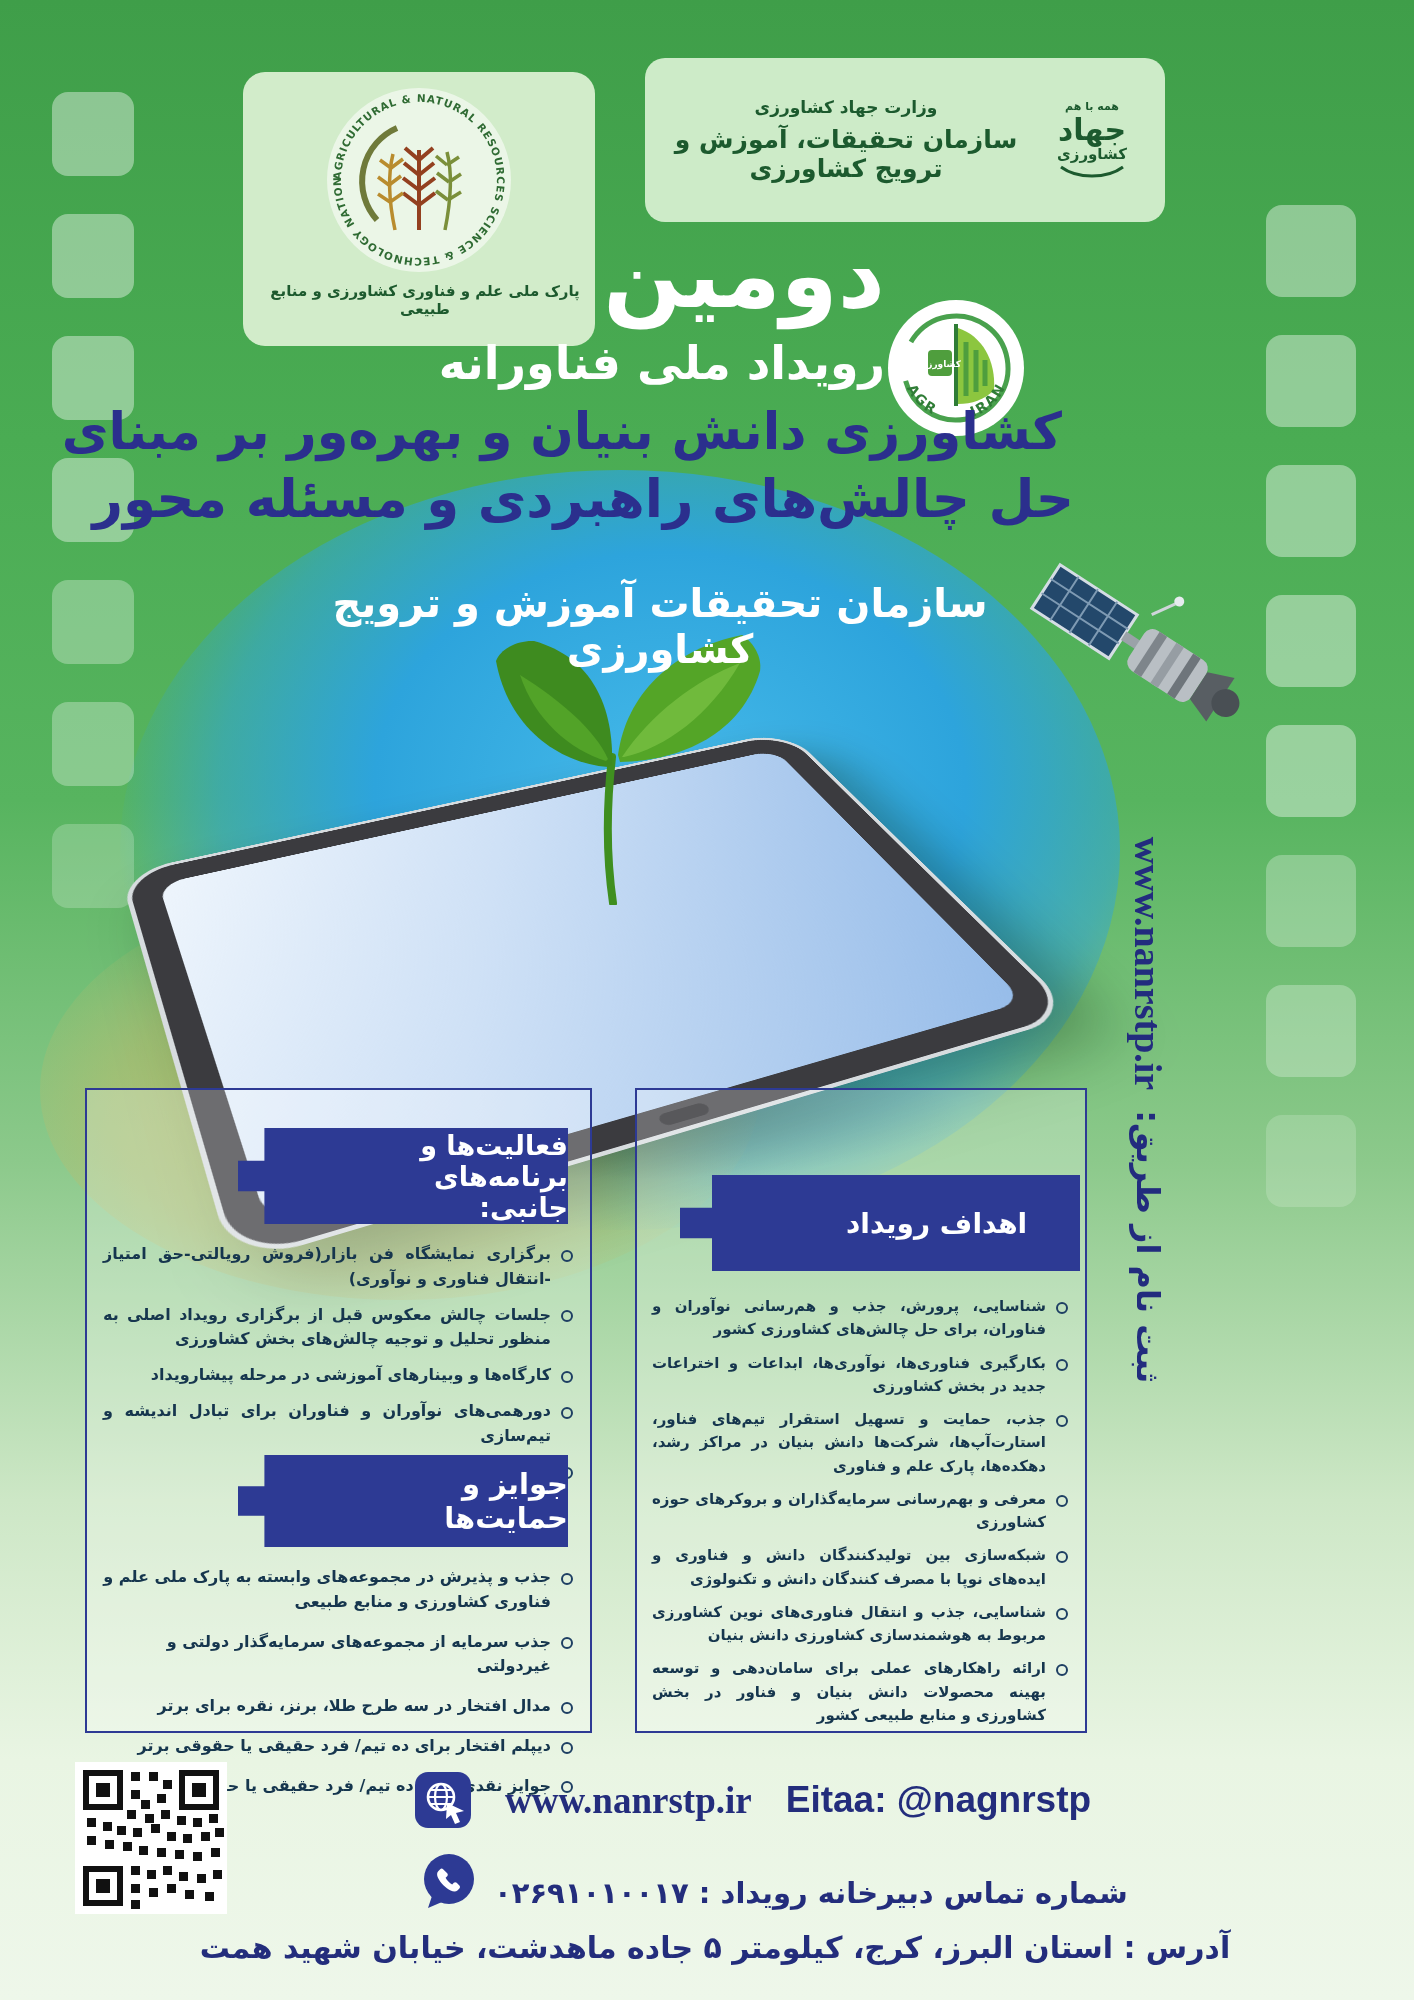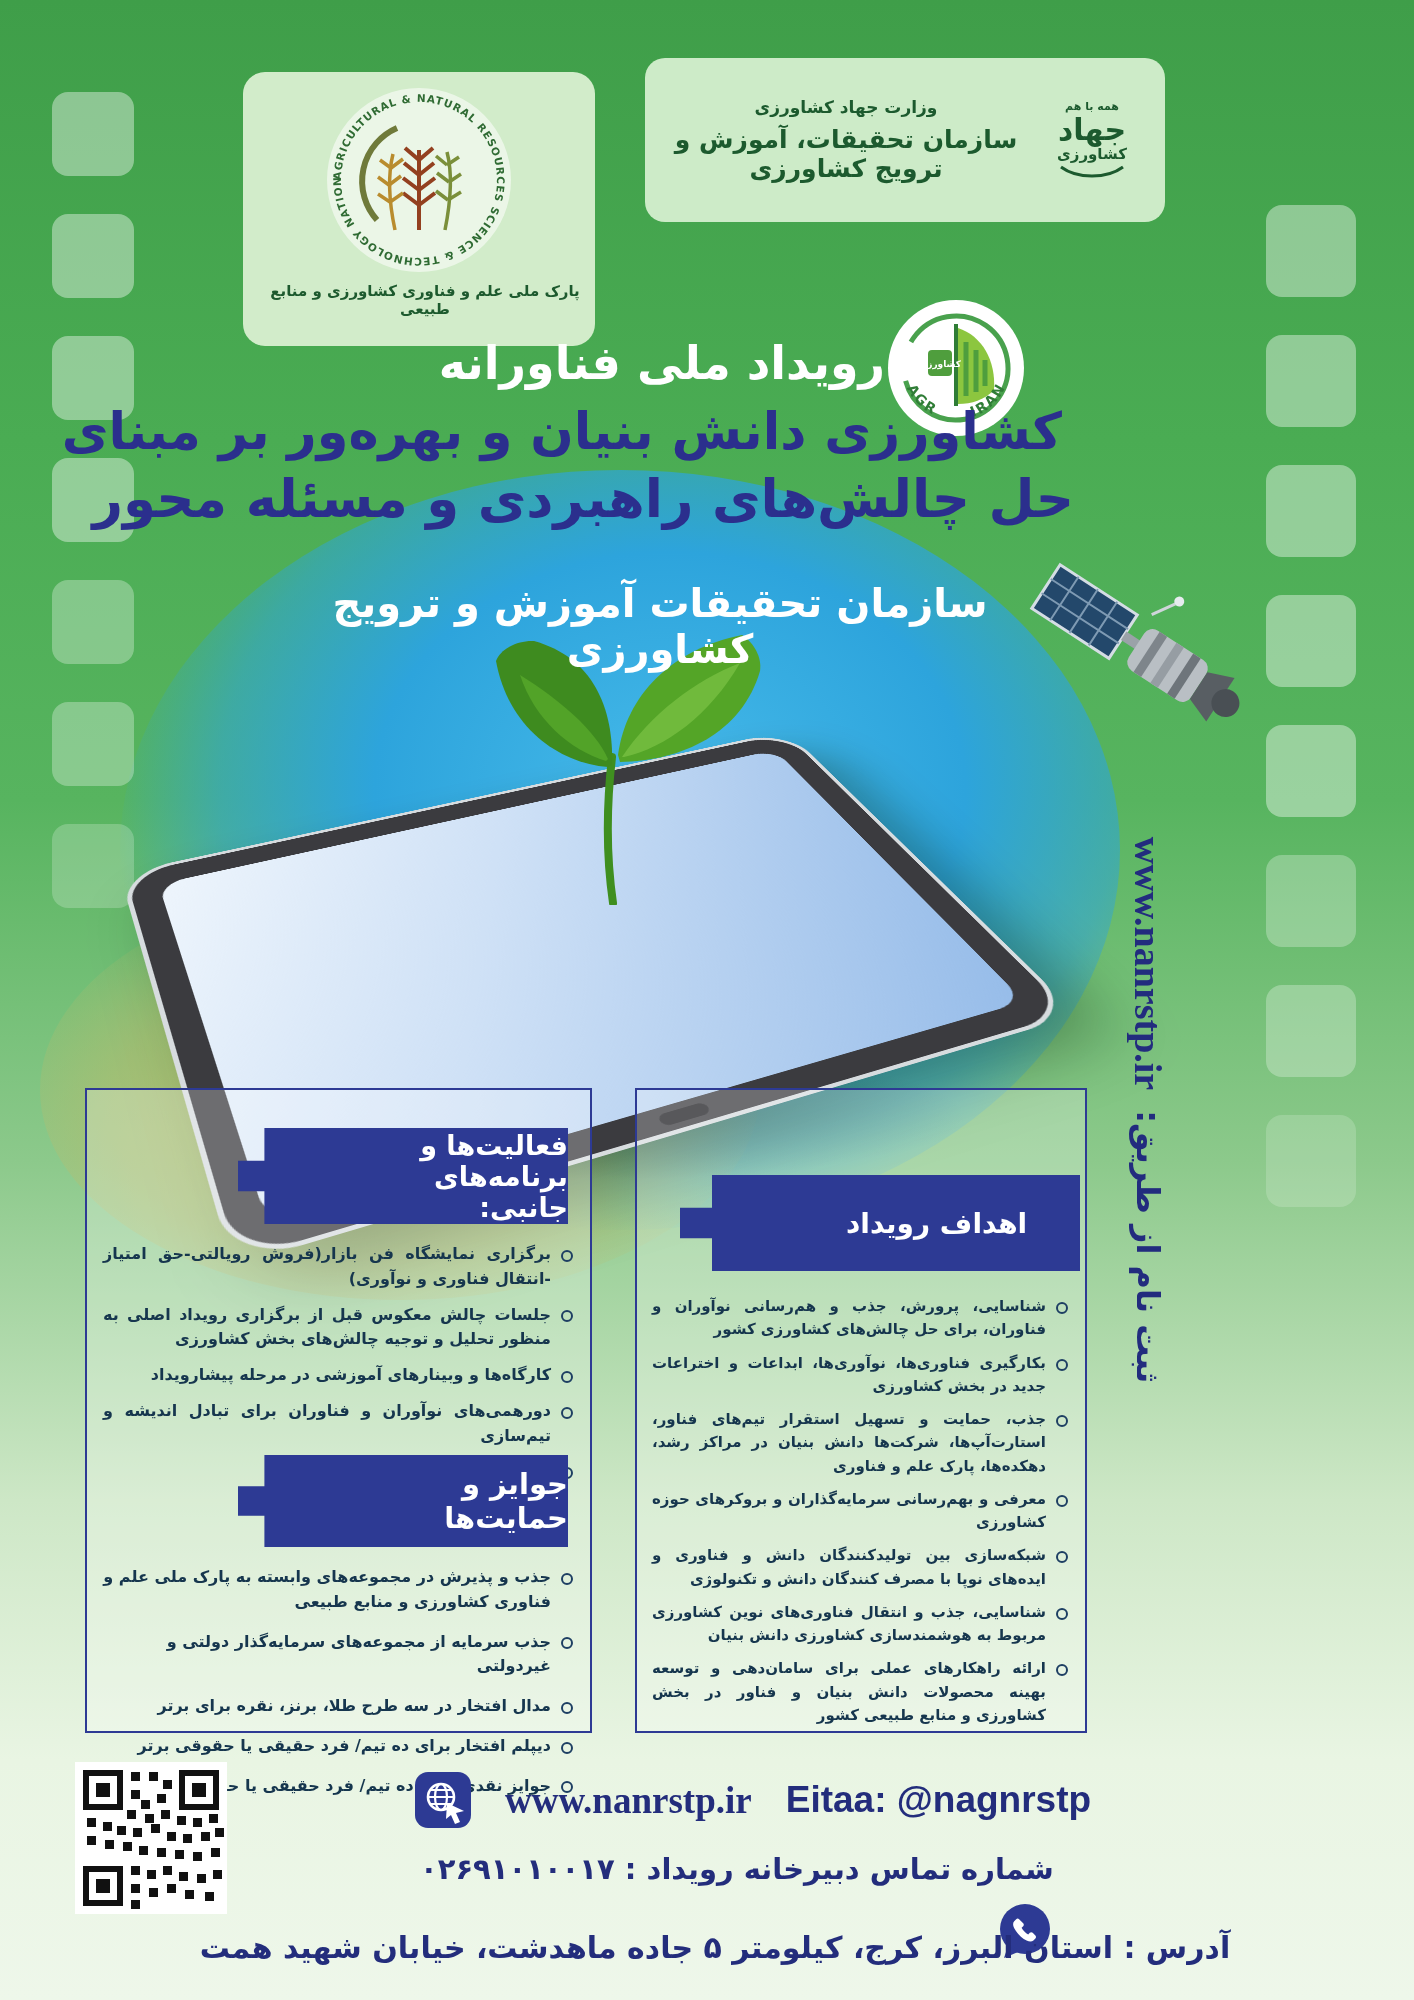--- a/index.html
+++ b/index.html
@@ -78,22 +78,22 @@
   
   .register{position:absolute;left:918px;top:1082px;width:460px;height:56px;transform:rotate(90deg);
     display:flex;direction:rtl;align-items:center;justify-content:center;gap:20px;white-space:nowrap;}
   .register .lbl{font-size:32px;font-weight:bold;color:#222c7e;}
   .register .url{font-family:"Liberation Serif",serif;font-size:38px;font-weight:bold;color:#222c7e;}
   
   .qr{position:absolute;left:75px;top:1762px;}
   .site-row{position:absolute;left:415px;top:1772px;display:flex;align-items:center;gap:34px;}
   .site-row .site{font-family:"Liberation Serif",serif;font-size:37px;font-weight:bold;color:#232d7c;}
   .site-row .eitaa{font-family:Liberation Sans, sans-serif;font-size:37px;font-weight:bold;color:#232d7c;}
-  .phone-row{position:absolute;left:420px;top:1852px;display:flex;direction:rtl;align-items:flex-start;gap:16px;
-    font-size:29px;font-weight:bold;color:#232d7c;flex-direction:column;}
+  .phone-row{position:absolute;left:420px;top:1852px;display:flex;direction:rtl;align-items:flex-end;gap:16px;
+    font-size:29px;font-weight:bold;color:#232d7c;}
   .address-row{position:absolute;left:170px;top:1930px;width:1090px;text-align:center;direction:rtl;
     font-size:30px;font-weight:bold;color:#232d7c;}
 </style>
 </head>
 <body>
 
 <div class="poster">
 
   <div class="sky-blob"></div>
   <div class="dune-blob"></div>
@@ -200,20 +200,21 @@
         <path id="arcB" d="M18 82 A54 54 0 0 0 122 82"></path>
       </defs>
     <text font-size="14" font-weight="bold" fill="#2f7d36" letter-spacing="2">
       <textPath href="#arcB" startOffset="6%">AGR</textPath>
     </text>
     <text font-size="14" font-weight="bold" fill="#2f7d36" letter-spacing="2">
       <textPath href="#arcB" startOffset="62%">IRAN</textPath>
     </text>
   </svg>
 
+  <div class="t t1">دومین</div>
   <div class="t t2">رویداد ملی فناورانه</div>
   <div class="t t3">کشاورزی دانش بنیان و بهره‌ور بر مبنای</div>
   <div class="t t4">حل چالش‌های راهبردی و مسئله محور</div>
   <div class="t56">
     <div class="t6">سازمان تحقیقات آموزش و ترویج کشاورزی</div>
   </div>
 
   <div class="cbox box-left"></div>
   <div class="ribbon ribbon-activities">
     <span>فعالیت‌ها و برنامه‌های جانبی:</span>

